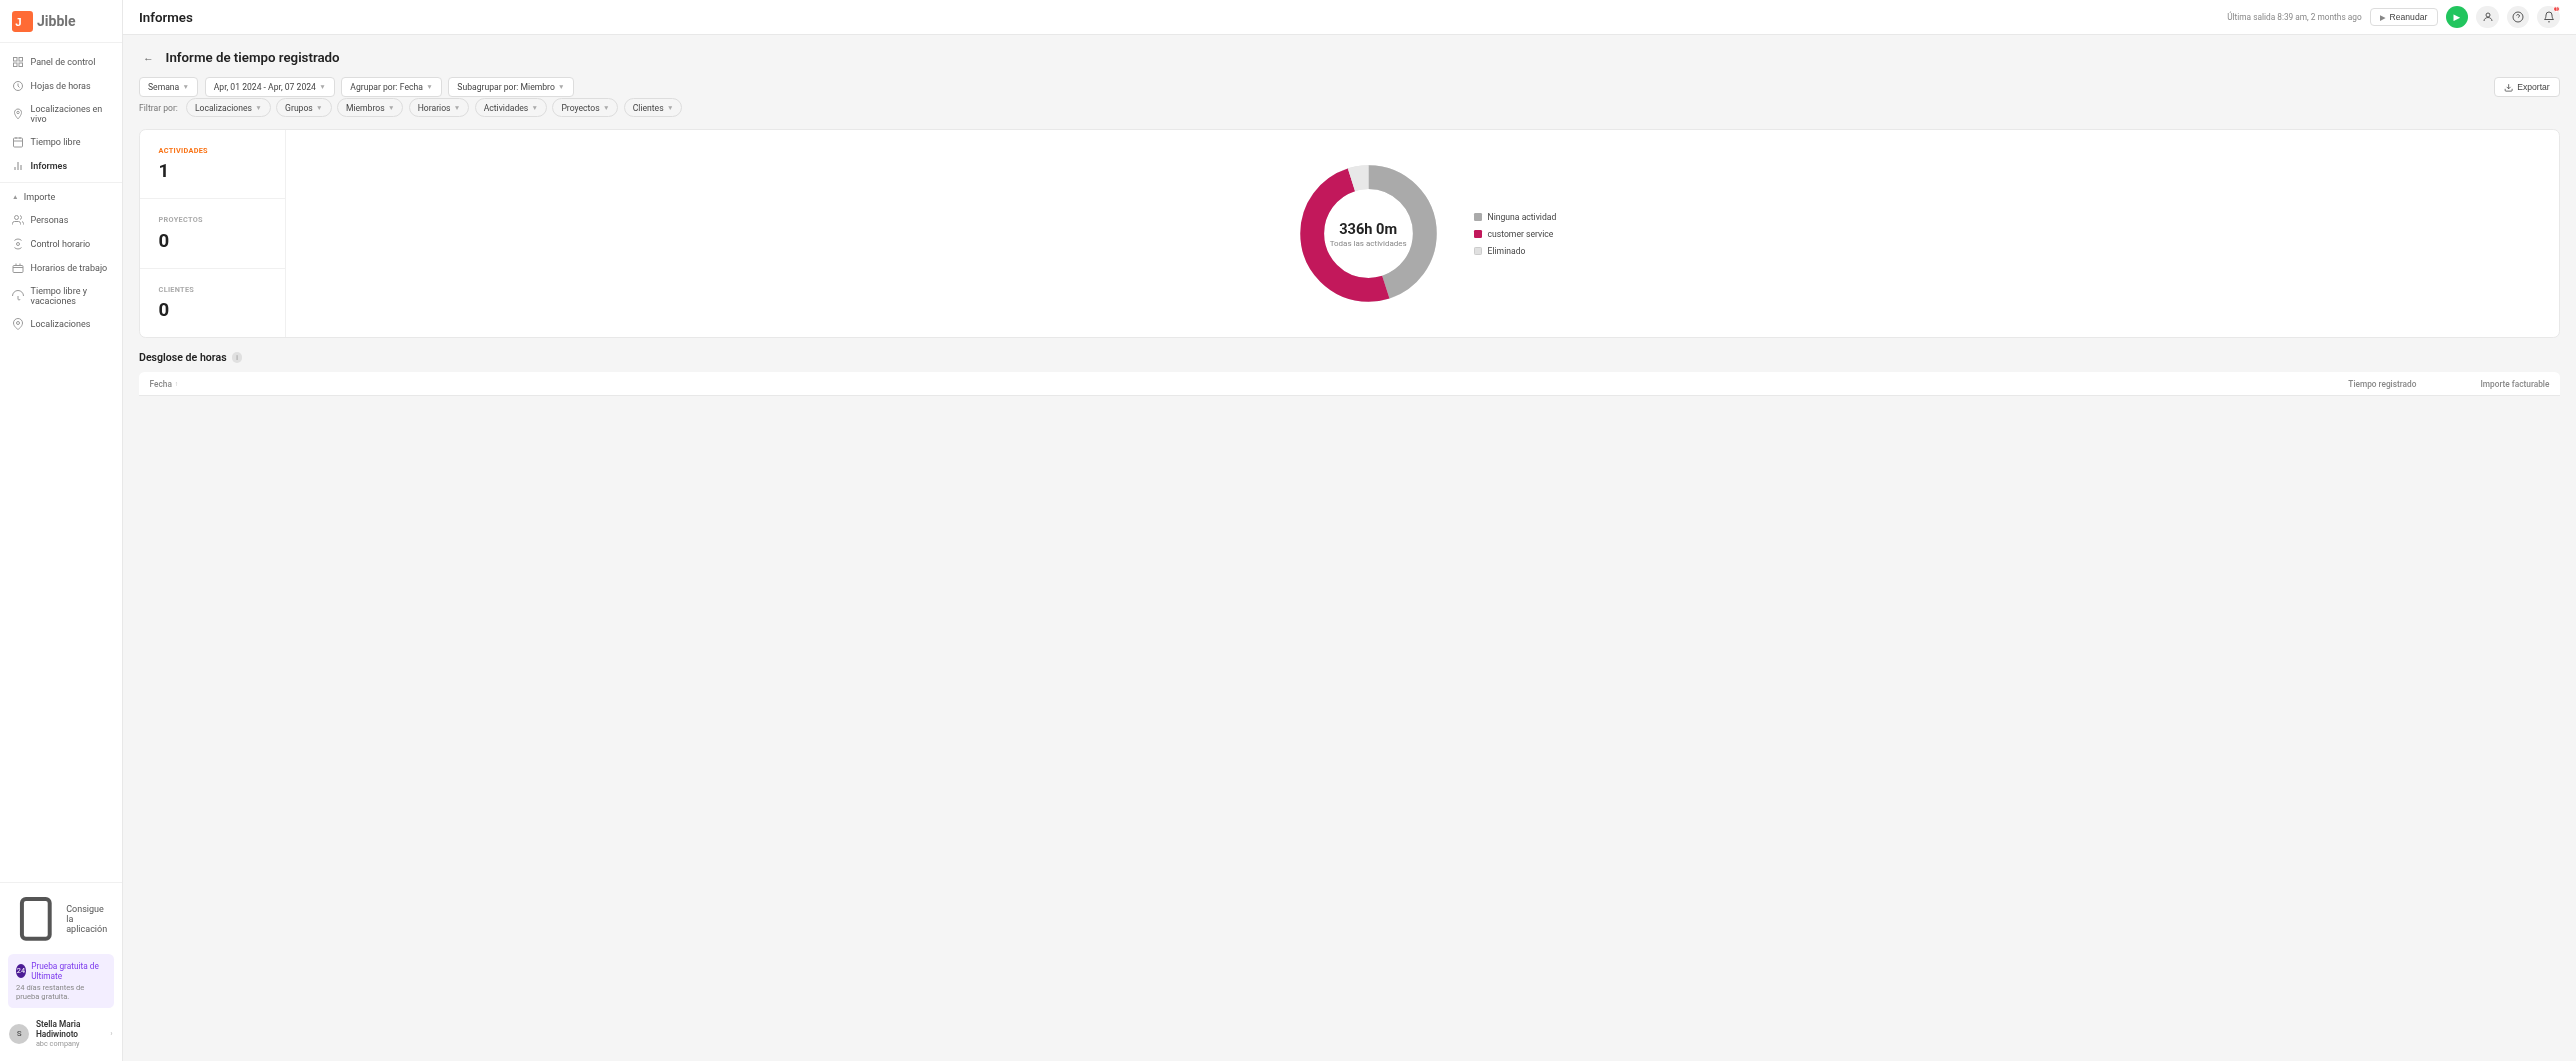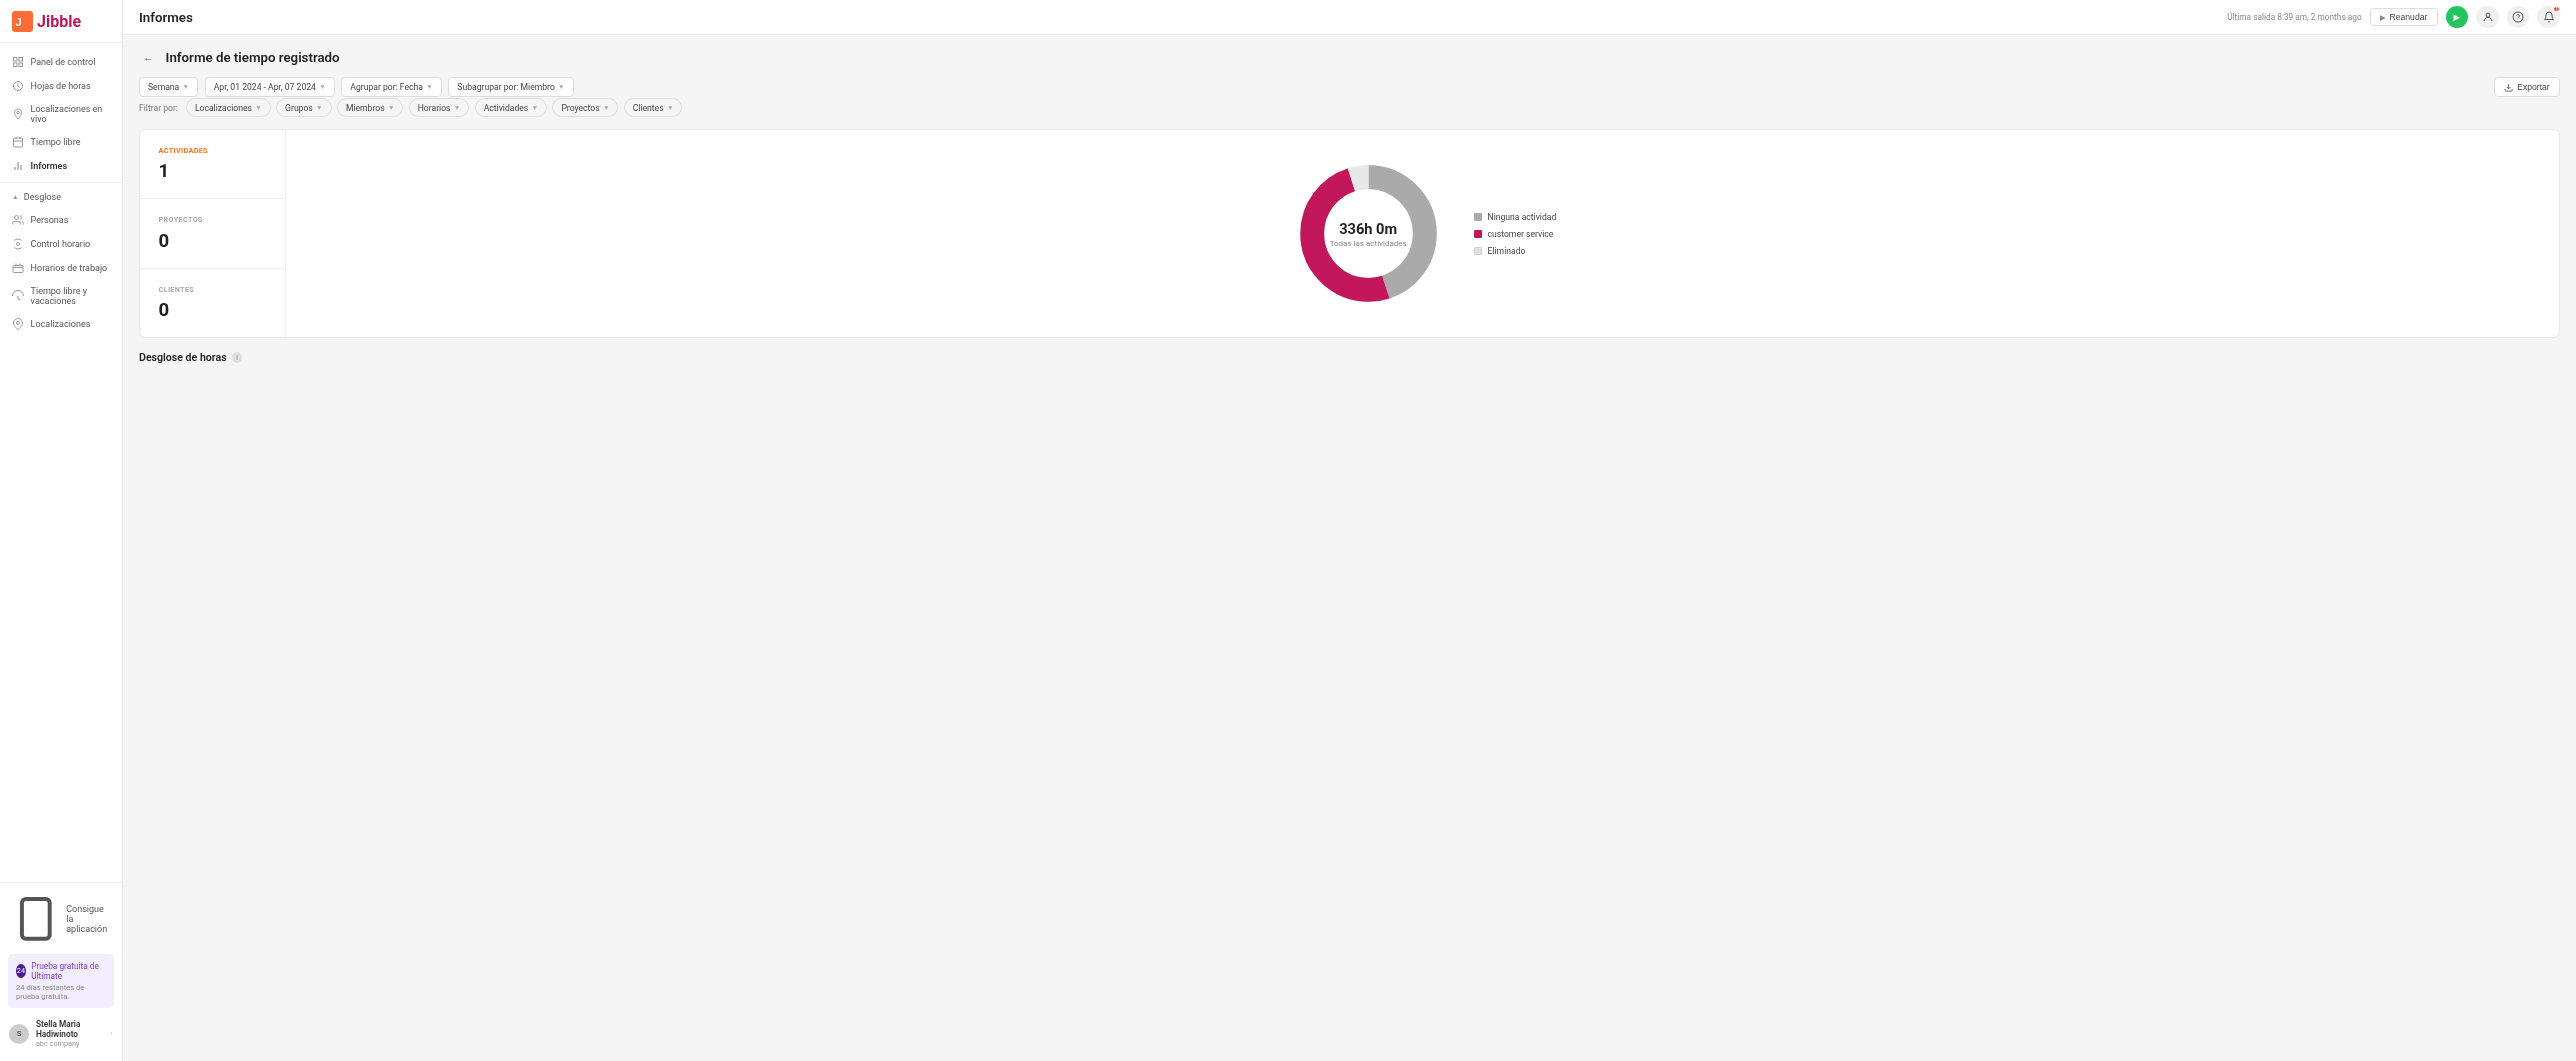--- a/index.html
+++ b/index.html
@@ -453,21 +453,21 @@
 </head>
 <body>
 
 <div id="sidebar">
   <div class="sidebar-logo">
     <div class="jibble-logo">
       <svg class="logo-icon" viewBox="0 0 40 40" xmlns="http://www.w3.org/2000/svg" style="font-size:14px">
         <rect width="40" height="40" rx="6" fill="#FF6B35"></rect>
         <text x="6" y="28" font-size="22" font-weight="bold" fill="white" font-family="sans-serif">J</text>
       </svg>
-      <span style="font-size:16px;font-weight:700;color:#be185d;">Jibble</span>
+      <span style="font-size:14px;font-weight:700;color:#737373;">Jibble</span>
     </div>
   </div>
 
   <div class="sidebar-nav">
 
     <div class="nav-item">
       <svg class="nav-icon" viewBox="0 0 24 24" fill="none" stroke="currentColor" stroke-width="2">
           <rect x="3" y="3" width="7" height="7"></rect>
           <rect x="14" y="3" width="7" height="7"></rect>
           <rect x="3" y="14" width="7" height="7"></rect>
@@ -503,21 +503,21 @@
           <line x1="12" y1="20" x2="12" y2="4"></line>
           <line x1="6" y1="20" x2="6" y2="14"></line>
         </svg>
       <span>Informes</span>
     </div>
 
     <div class="nav-divider"></div>
 
     <div class="nav-section-header">
       <span class="chevron">▲</span>
-      <span>Desglose</span>
+      <span>Importe</span>
     </div>
     <div class="nav-item">
       <svg class="nav-icon" viewBox="0 0 24 24" fill="none" stroke="currentColor" stroke-width="2">
           <path d="M17 21v-2a4 4 0 0 0-4-4H5a4 4 0 0 0-4 4v2"></path>
           <circle cx="9" cy="7" r="4"></circle>
           <path d="M23 21v-2a4 4 0 0 0-3-3.87"></path>
           <path d="M16 3.13a4 4 0 0 1 0 7.75"></path>
         </svg>
       <span>Personas</span>
     </div>
@@ -732,15 +732,27 @@
           </div>
         </div>
       </div>
     </div>
 
     <div class="breakdown-header">
       <span class="breakdown-title">Desglose de horas</span>
       <div class="info-icon">i</div>
     </div>
 
+    <div class="table-header-row">
+      <div class="table-col-date">
+        <span>Fecha</span>
+        <span class="sort-arrow">↑</span>
+      </div>
+      <div class="table-col-time">
+        <span>Tiempo registrado</span>
+      </div>
+      <div class="table-col-amount">
+        <span>Importe facturable</span>
+      </div>
+    </div>
   </div>
 </div>
 
 
 </body></html>

